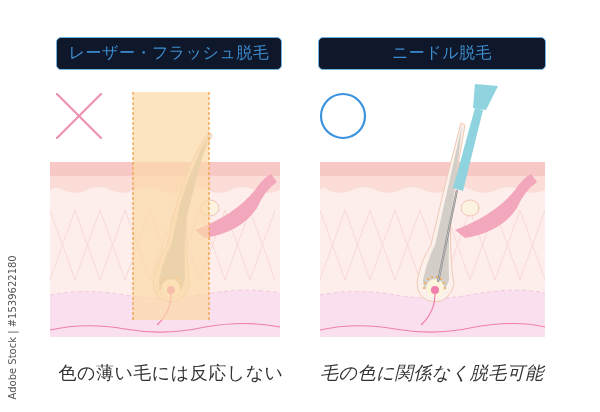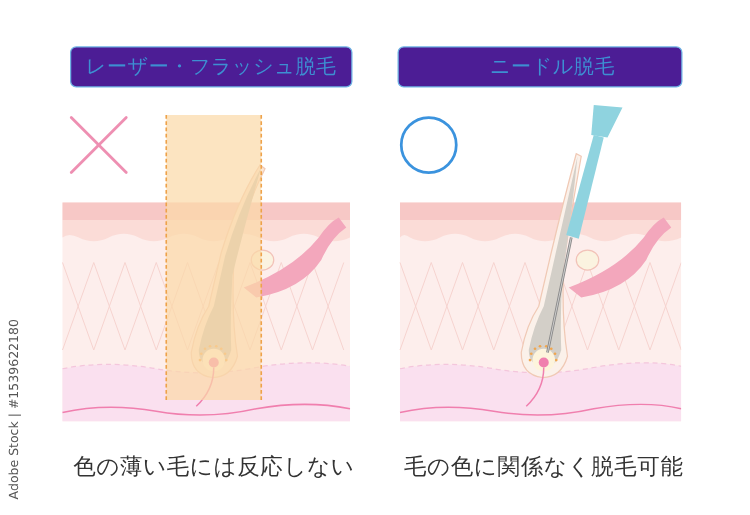--- a/index.html
+++ b/index.html
@@ -1,25 +1,25 @@
 <!DOCTYPE html>
 <html><head>
 <meta charset="utf-8">
 <style>
   html, body { margin:0; padding:0; }
   body { width:600px; height:412px; background:#ffffff; position:relative; overflow:hidden;
          font-family:"DejaVu Sans", sans-serif; }
   .title-box { position:absolute; top:37px; height:33px; border:1.5px solid #6fb3e4; border-radius:5px;
                box-sizing:border-box; display:flex; align-items:center; justify-content:center;
-               color:#3d8fd2; font-size:16px; letter-spacing:0.5px; background:#4c1d95; }
+               color:#3d8fd2; font-size:16px; letter-spacing:0.5px; background:#0f172a; }
   #title-left { left:56px; width:226px; }
   #title-right { left:318px; width:228px;padding-left:20px; }
   .caption { position:absolute; top:361px; font-size:18px; color:#333; letter-spacing:0.5px; white-space:nowrap; }
   #caption-left { left:56px; width:230px; text-align:center; }
-  #caption-right { left:320px; width:230px; text-align:center; }
+  #caption-right { left:320px; width:230px; text-align:left;font-style:italic; }
   .panel { position:absolute; top:80px; width:240px; height:260px; }
   #panel-left { left:45px; }
   #panel-right { left:305px; }
   .watermark-side { position:absolute; left:2px; top:262px; width:20px; height:140px; }
   .watermark-side span { position:absolute; left:-60px; top:62px; transform:rotate(-90deg); font-size:10px;
                          color:#555; white-space:nowrap; width:140px; text-align:center; }
 </style>
 </head>
 <body>
 

